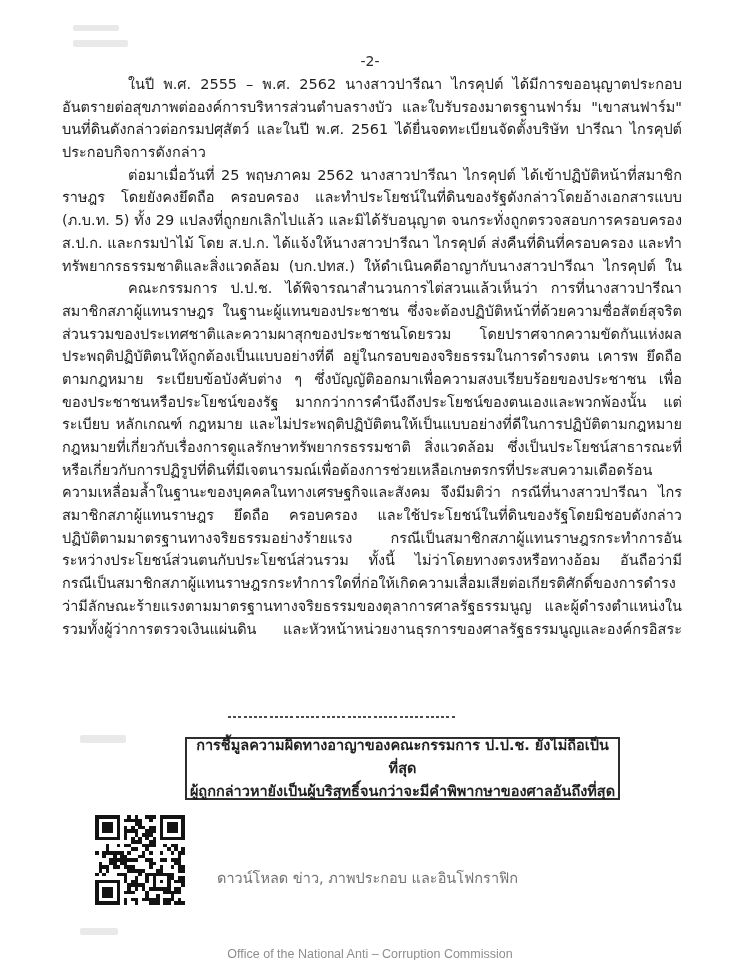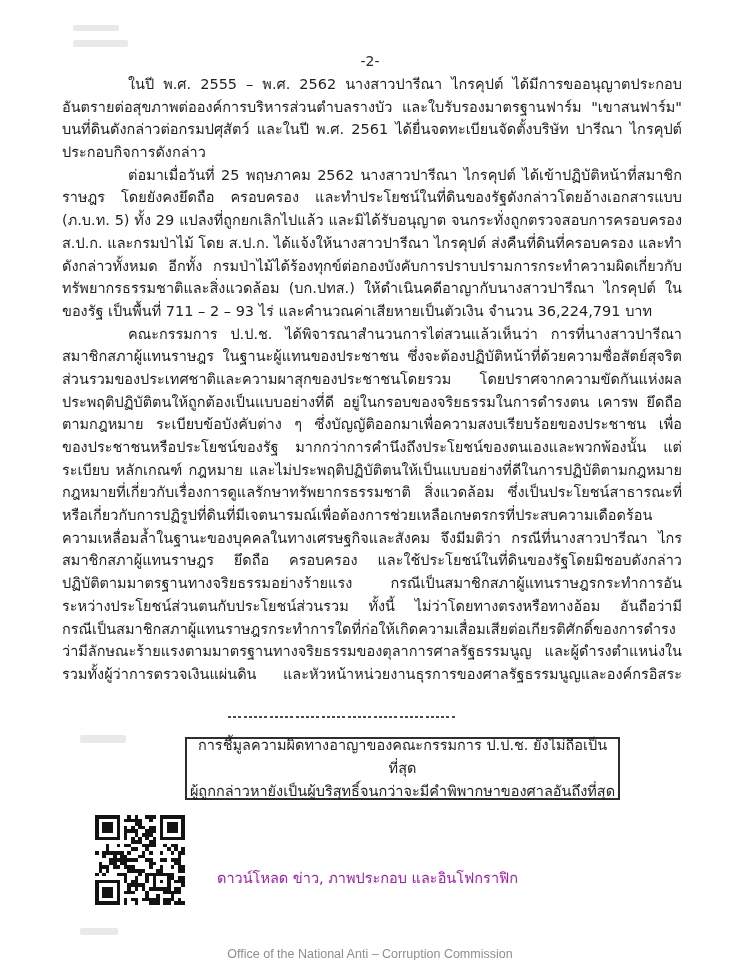--- a/index.html
+++ b/index.html
@@ -20,26 +20,26 @@
   .end{text-align:center;text-align-last:left;}
   .ind{text-indent:66px;}
   .sep{
     position:absolute;left:228px;top:716px;width:228px;height:2px;
     background:repeating-linear-gradient(90deg,#4a4a4a 0 3px,transparent 3px 5.2px);
   }
   .notice{
     position:absolute;left:185px;top:737px;width:435px;height:63px;
     border:2px solid #2e2e2e;box-sizing:border-box;
     display:flex;flex-direction:column;justify-content:center;
-    text-align:center;font-size:14.5px;line-height:23px;color:#1f1f1f;
+    text-align:center;font-size:14.5px;line-height:23px;color:#1f1f1f;font-weight:bold;
   }
   .qr{position:absolute;left:95px;top:815px;width:90px;height:90px;}
   .qr svg{width:90px;height:90px;display:block;}
   .qr-caption{
-    position:absolute;left:217px;top:866px;font-size:14.5px;color:#a21caf;
+    position:absolute;left:217px;top:866px;font-size:14.5px;color:#737373;
     white-space:nowrap;
   }
   .footer{
     position:absolute;left:0;top:913px;width:100%;text-align:center;
     font-family:"Liberation Sans",sans-serif;color:#8e8e8e;margin-top:32px;
   }
   .footer .f1{font-size:12.5px;line-height:19px;}
   .footer .f2{font-size:12.5px;line-height:19px;padding-left:8px;}
 </style>
 </head>
@@ -58,23 +58,21 @@
 
     <div class="ln ind">ในปี พ.ศ. 2555 – พ.ศ. 2562 นางสาวปารีณา ไกรคุปต์ ได้มีการขออนุญาตประกอบกิจการที่เป็น</div>
     <div class="ln">อันตรายต่อสุขภาพต่อองค์การบริหารส่วนตำบลรางบัว และใบรับรองมาตรฐานฟาร์ม "เขาสนฟาร์ม" และ "เขาสนฟาร์ม 2"</div>
     <div class="ln">บนที่ดินดังกล่าวต่อกรมปศุสัตว์ และในปี พ.ศ. 2561 ได้ยื่นจดทะเบียนจัดตั้งบริษัท ปารีณา ไกรคุปต์ จำกัด เพื่อ</div>
     <div class="ln end">ประกอบกิจการดังกล่าว</div>
 
     <div class="ln ind">ต่อมาเมื่อวันที่ 25 พฤษภาคม 2562 นางสาวปารีณา ไกรคุปต์ ได้เข้าปฏิบัติหน้าที่สมาชิกสภาผู้แทน</div>
     <div class="ln">ราษฎร โดยยังคงยึดถือ ครอบครอง และทำประโยชน์ในที่ดินของรัฐดังกล่าวโดยอ้างเอกสารแบบแสดงรายการที่ดินฯ</div>
     <div class="ln">(ภ.บ.ท. 5) ทั้ง 29 แปลงที่ถูกยกเลิกไปแล้ว และมิได้รับอนุญาต จนกระทั่งถูกตรวจสอบการครอบครองที่ดิน จาก</div>
     <div class="ln">ส.ป.ก. และกรมป่าไม้ โดย ส.ป.ก. ได้แจ้งให้นางสาวปารีณา ไกรคุปต์ ส่งคืนที่ดินที่ครอบครอง และทำประโยชน์</div>
-    <div class="ln">ดังกล่าวทั้งหมด อีกทั้ง กรมป่าไม้ได้ร้องทุกข์ต่อกองบังคับการปราบปรามการกระทำความผิดเกี่ยวกับ</div>
     <div class="ln">ทรัพยากรธรรมชาติและสิ่งแวดล้อม (บก.ปทส.) ให้ดำเนินคดีอาญากับนางสาวปารีณา ไกรคุปต์ ในข้อหาบุกรุกที่ดิน</div>
-    <div class="ln end">ของรัฐ เป็นพื้นที่ 711 – 2 – 93 ไร่ และคำนวณค่าเสียหายเป็นตัวเงิน จำนวน 36,224,791 บาท</div>
 
     <div class="ln ind">คณะกรรมการ ป.ป.ช. ได้พิจารณาสำนวนการไต่สวนแล้วเห็นว่า การที่นางสาวปารีณา ไกรคุปต์</div>
     <div class="ln">สมาชิกสภาผู้แทนราษฎร ในฐานะผู้แทนของประชาชน ซึ่งจะต้องปฏิบัติหน้าที่ด้วยความซื่อสัตย์สุจริต เพื่อประโยชน์</div>
     <div class="ln">ส่วนรวมของประเทศชาติและความผาสุกของประชาชนโดยรวม โดยปราศจากความขัดกันแห่งผลประโยชน์ และต้อง</div>
     <div class="ln">ประพฤติปฏิบัติตนให้ถูกต้องเป็นแบบอย่างที่ดี อยู่ในกรอบของจริยธรรมในการดำรงตน เคารพ ยึดถือ และปฏิบัติ</div>
     <div class="ln">ตามกฎหมาย ระเบียบข้อบังคับต่าง ๆ ซึ่งบัญญัติออกมาเพื่อความสงบเรียบร้อยของประชาชน เพื่อประโยชน์</div>
     <div class="ln">ของประชาชนหรือประโยชน์ของรัฐ มากกว่าการคำนึงถึงประโยชน์ของตนเองและพวกพ้องนั้น แต่กลับไม่ยึดถือ</div>
     <div class="ln">ระเบียบ หลักเกณฑ์ กฎหมาย และไม่ประพฤติปฏิบัติตนให้เป็นแบบอย่างที่ดีในการปฏิบัติตามกฎหมาย โดยเฉพาะ</div>
     <div class="ln">กฎหมายที่เกี่ยวกับเรื่องการดูแลรักษาทรัพยากรธรรมชาติ สิ่งแวดล้อม ซึ่งเป็นประโยชน์สาธารณะที่สำคัญ</div>
     <div class="ln">หรือเกี่ยวกับการปฏิรูปที่ดินที่มีเจตนารมณ์เพื่อต้องการช่วยเหลือเกษตรกรที่ประสบความเดือดร้อน และลด</div>

